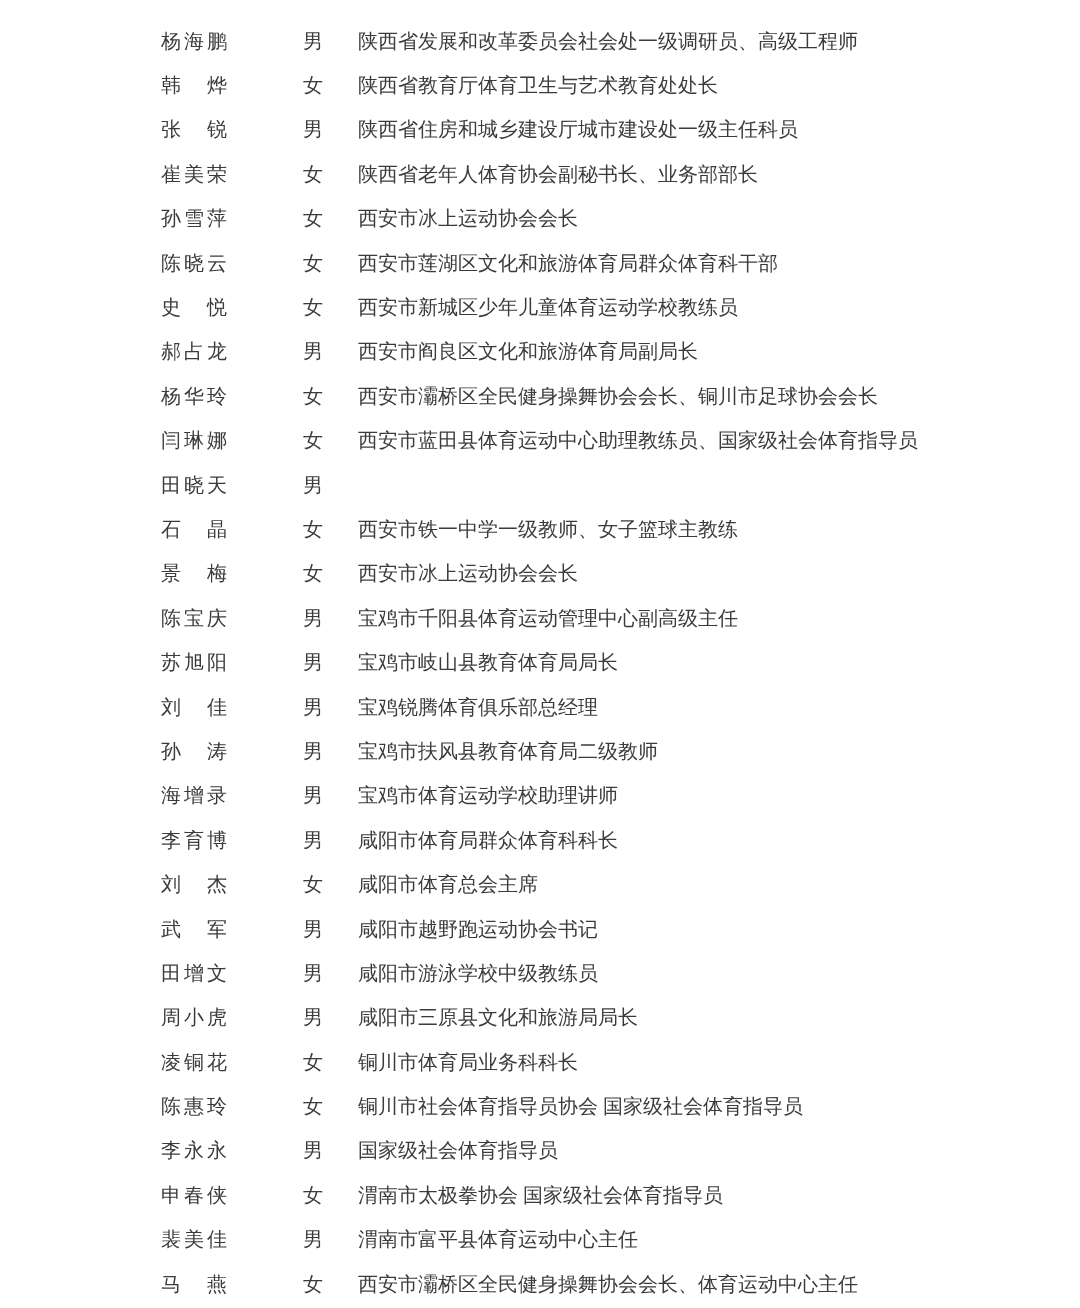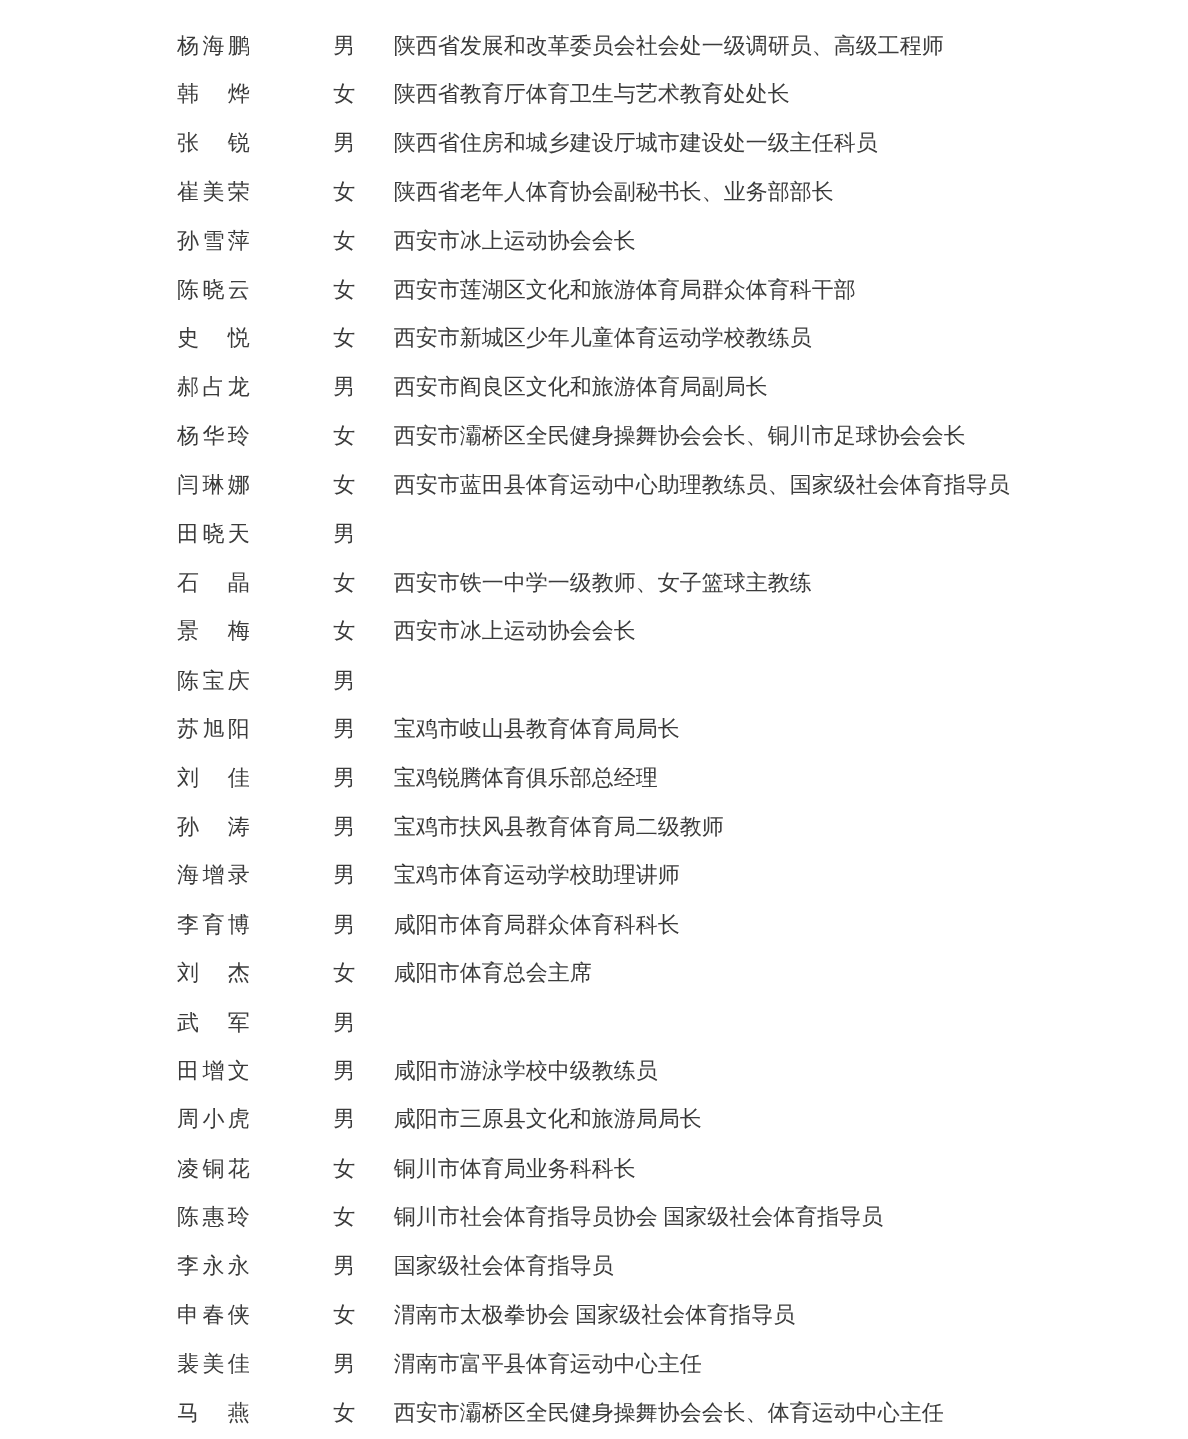--- a/index.html
+++ b/index.html
@@ -173,20 +173,21 @@
     <span class="title">西安市冰上运动协会会长</span>
   </div>
 
   <div class="row">
     <span class="name">
           <span>陈</span>
           <span>宝</span>
           <span>庆</span>
         </span>
     <span class="gender">男</span>
+    <span class="title">宝鸡市千阳县体育运动管理中心副高级主任</span>
   </div>
 
   <div class="row">
     <span class="name">
           <span>苏</span>
           <span>旭</span>
           <span>阳</span>
         </span>
     <span class="gender">男</span>
     <span class="title">宝鸡市岐山县教育体育局局长</span>
@@ -238,20 +239,21 @@
     <span class="gender">女</span>
     <span class="title">咸阳市体育总会主席</span>
   </div>
 
   <div class="row">
     <span class="name">
           <span>武</span>
           <span>军</span>
         </span>
     <span class="gender">男</span>
+    <span class="title">咸阳市越野跑运动协会书记</span>
   </div>
 
   <div class="row">
     <span class="name">
           <span>田</span>
           <span>增</span>
           <span>文</span>
         </span>
     <span class="gender">男</span>
     <span class="title">咸阳市游泳学校中级教练员</span>

